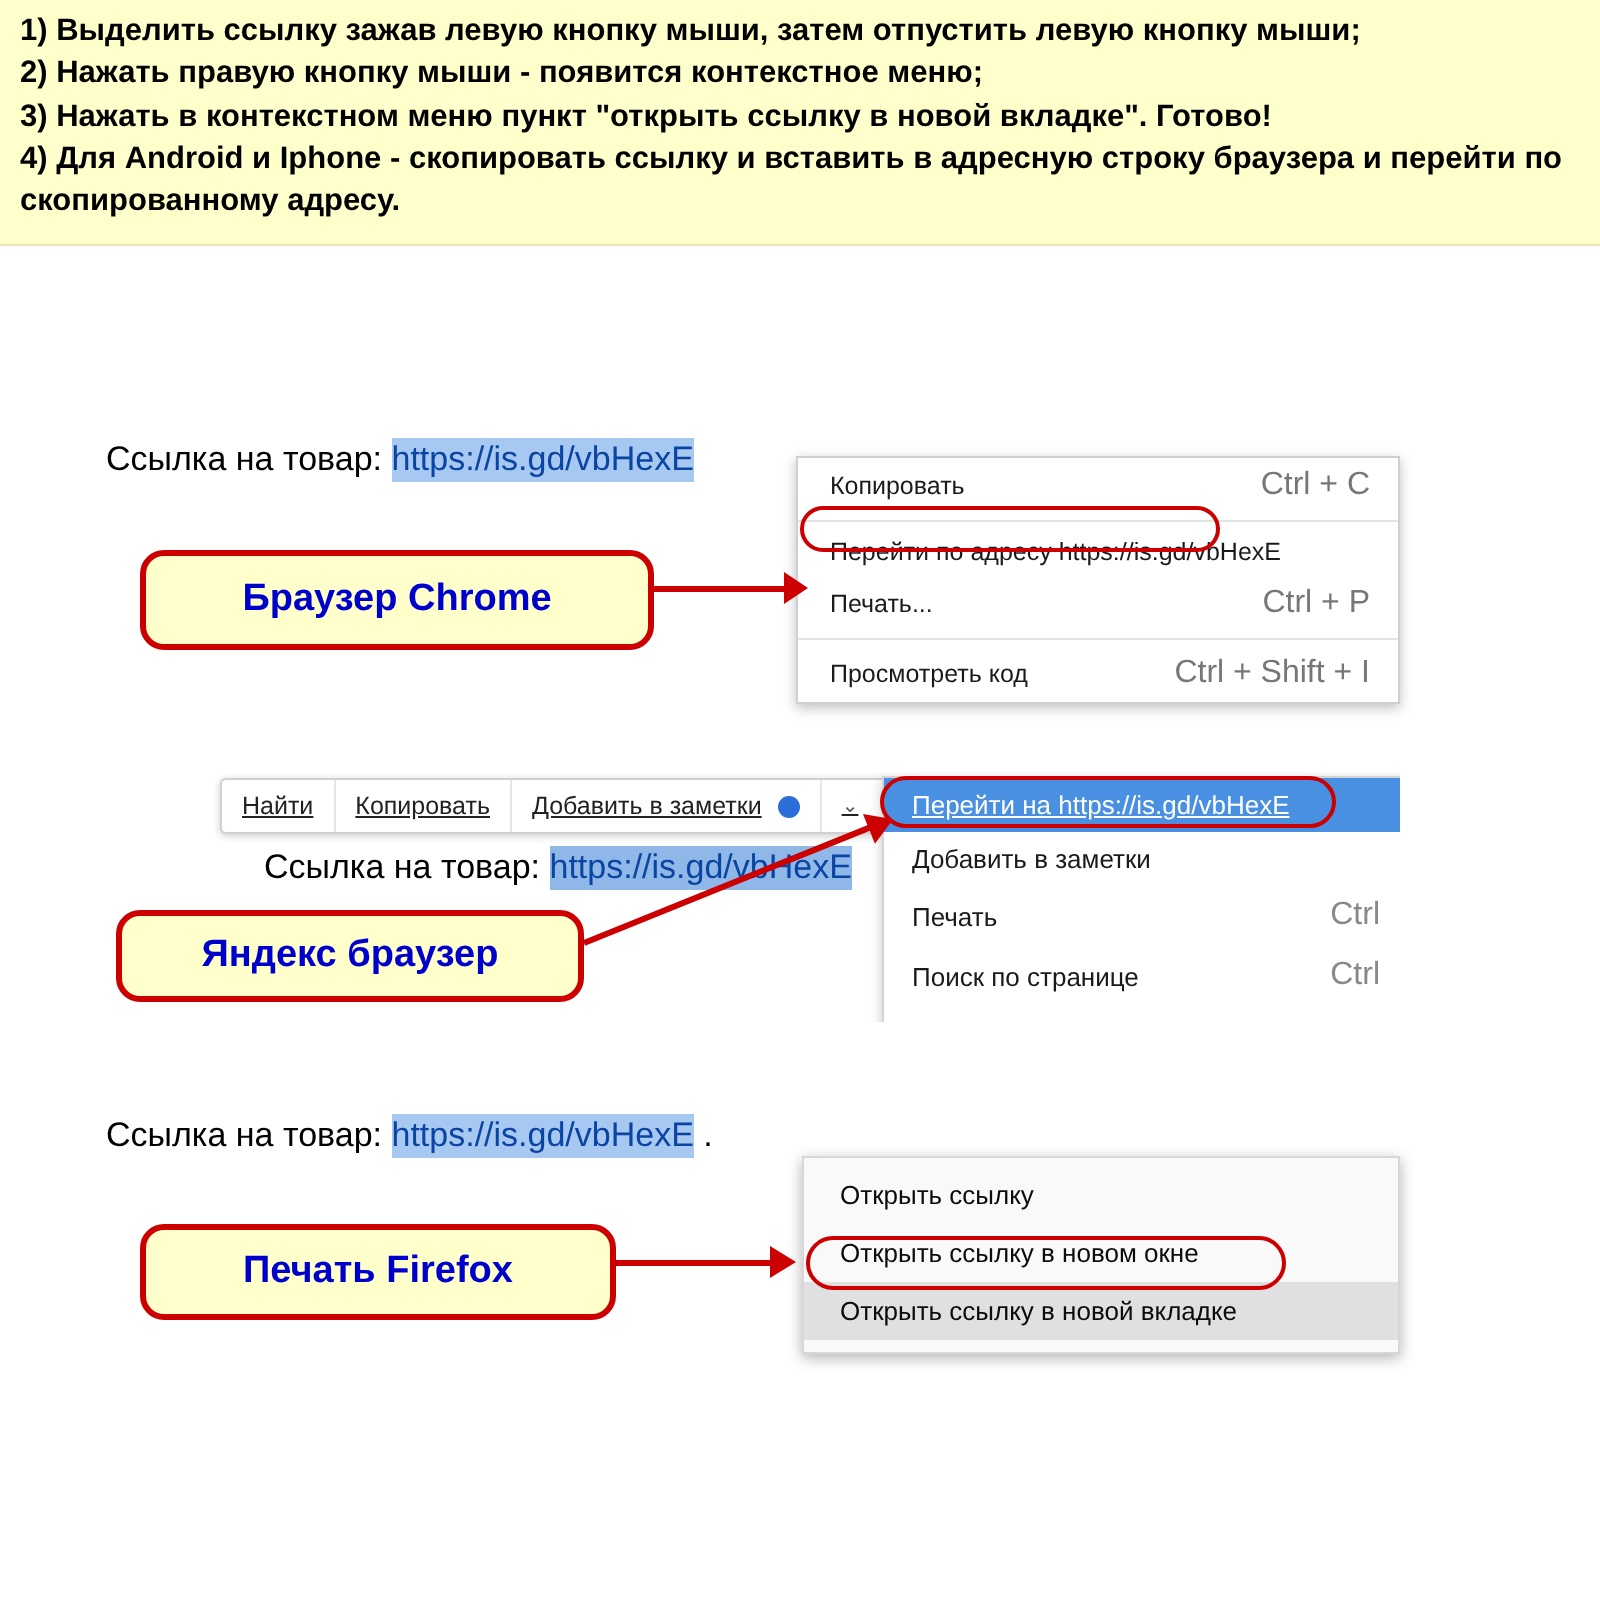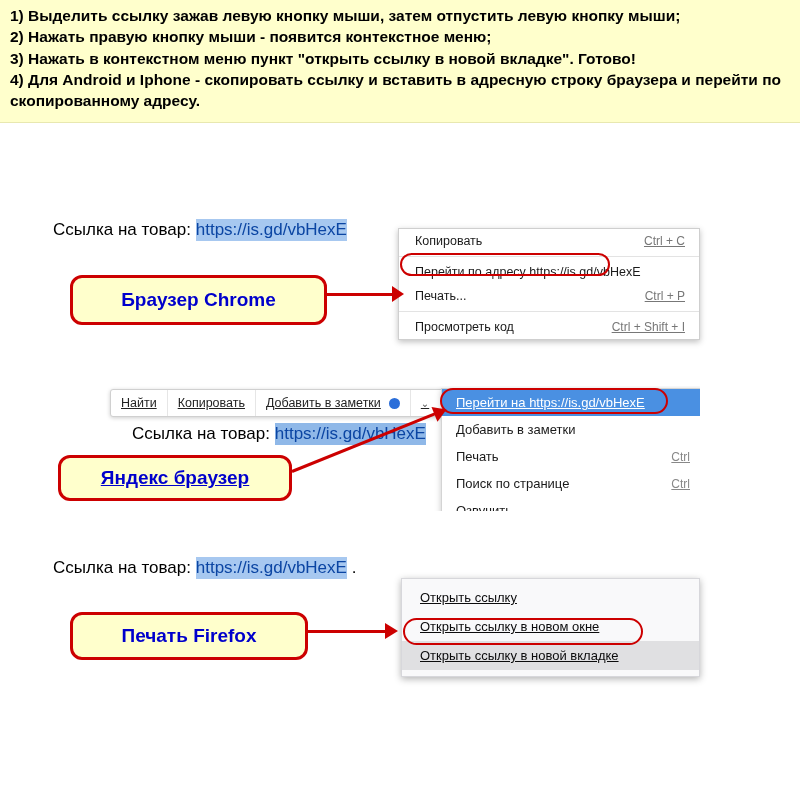--- a/index.html
+++ b/index.html
@@ -103,41 +103,39 @@
   }
   .menu-item {
     display: flex;
     justify-content: space-between;
     align-items: center;
     padding: 5px 14px 5px 16px;
     white-space: nowrap;
   }
   .menu-item .accel {
     color: #777;
-    font-size: 12px;
+    font-size: 16px;
     padding-left: 26px;
-    text-decoration: underline;
   }
   .menu-sep {
     height: 1px;
     background: #e3e3e3;
     margin: 3px 0;
   }
 
   
   .menu-ff {
     position: absolute;
     background: #f9f9fa;
     border: 1px solid #d7d7db;
     box-shadow: 0 2px 7px rgba(0,0,0,.3);
     box-sizing: border-box;
     font-size: 13px;
     color: #0c0c0d;
     padding: 4px 0;
-    text-decoration: underline;
   }
   .menu-ff .menu-item {
     padding: 7px 16px 7px 18px;
   }
   .menu-ff .menu-item.hover {
     background: #e0e0e2;
   }
 
   
   .ya-toolbar {
@@ -286,21 +284,21 @@
   </div>
 
   <div class="label-line" style="position:absolute; left:27px; top:38px;">
     <span>Ссылка на товар:</span>
     <span class="link-hl dark">https://is.gd/vbHexE</span>
   </div>
 </div>
 
 <div class="ellipse" style="left:440px; top:388px; width:228px; height:26px; border-radius:15px;"></div>
 
-<div class="callout" style="left:58px; top:455px; width:234px; height:46px;text-decoration:underline;">
+<div class="callout" style="left:58px; top:455px; width:234px; height:46px;">
   <span>Яндекс браузер</span>
 </div>
 <div class="arrow-line" style="left:292px; top:470px; width:156px; transform:rotate(-22deg);"></div>
 <div class="arrow-head" style="left:434px; top:404px; border-width:8px 0 8px 13px; border-color:transparent transparent transparent #cc0000; transform:rotate(-22deg);"></div>
 
 <div class="block" style="left:53px; top:558px;">
   <div class="label-line">
     <span>Ссылка на товар:</span>
     <span class="link-hl">https://is.gd/vbHexE</span>
     <span>.</span>

